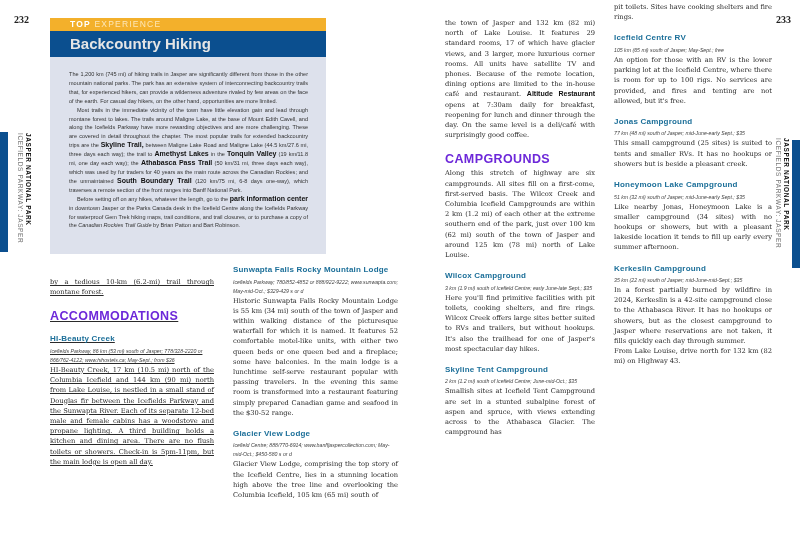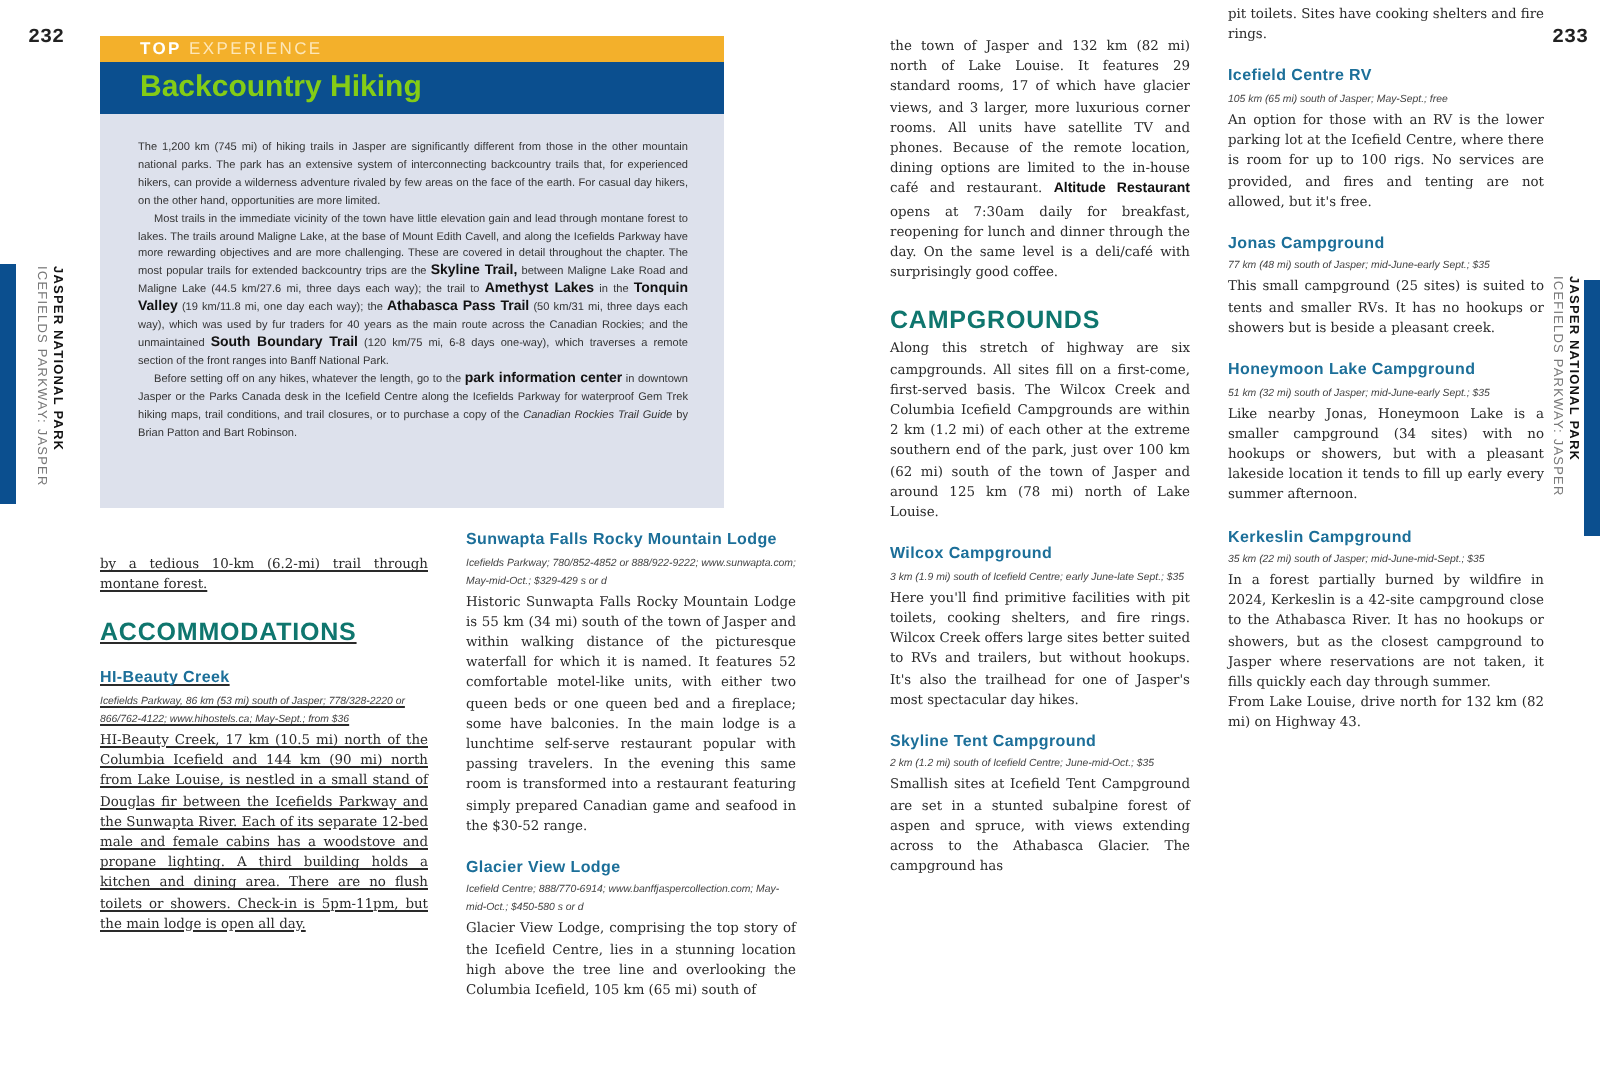--- a/index.html
+++ b/index.html
@@ -1,51 +1,51 @@
 <!DOCTYPE html>
 <html><head>
 <meta charset="utf-8">
 <style>
   html, body { margin:0; padding:0; }
   body { width:800px; height:546px; background:#ffffff; position:relative; overflow:hidden; color:#2a2a2a; }
 
-  .page-num { position:absolute; top:14px; font-family:Liberation Mono, monospace; font-weight:bold; font-size:10px; color:#222; }
+  .page-num { position:absolute; top:14px; font-family:Liberation Serif, serif; font-weight:bold; font-size:10px; color:#222; }
   .page-num.left { left:14px; }
   .page-num.right { left:776px; }
 
   
   .side-tab { position:absolute; width:8px; height:120px; background:#0b4f8f; top:132px; }
   .side-tab.left { left:0; }
   .side-tab.right { left:792px; top:140px; height:128px; }
   .side-text { position:absolute; writing-mode:vertical-rl; font-family:"Liberation Sans", sans-serif; font-size:6.5px; letter-spacing:0.6px; line-height:8px; white-space:nowrap; }
   .side-text .t1 { font-weight:bold; color:#111; display:block; }
   .side-text .t2 { color:#777; display:block; }
   .side-text.left { left:16px; top:133px; }
   .side-text.right { left:774px; top:138px; }
 
   
-  .feature { position:absolute; left:50px; top:18px; width:312px; height:236px; background:#dde1ec; }
+  .feature { position:absolute; left:50px; top:18px; width:276px; height:236px; background:#dde1ec; }
   .feature-kicker { height:13px; background:#f3b02b; padding-left:20px; font-family:"Liberation Sans", sans-serif; font-weight:bold; font-size:8.5px; letter-spacing:1.2px; line-height:13px; color:#fff; }
   .feature-kicker .k2 { font-weight:normal; color:#fde7b8; }
-  .feature-title { height:26px; background:#0b4f8f; padding-left:20px; font-family:"Liberation Sans", sans-serif; font-weight:bold; font-size:15px; line-height:26px; color:#84cc16; }
+  .feature-title { height:26px; background:#0b4f8f; padding-left:20px; font-family:"Liberation Sans", sans-serif; font-weight:bold; font-size:15px; line-height:26px; color:#e5e5e5; }
   .feature-body { padding:13px 18px 0 19px; font-family:"Liberation Sans", sans-serif; font-size:5.55px; line-height:8.9px; color:#333; text-align:justify; }
   .feature-body p { margin:0; }
   .feature-body p + p { text-indent:8px; }
   .feature-body b { font-size:7px; color:#111; }
   .feature-body i { font-style:italic; }
 
   
   .col { position:absolute; font-family:"DejaVu Serif", "Liberation Serif", serif; font-size:6.7px; line-height:10.2px; color:#2a2a2a; text-align:justify; }
   .col p { margin:0; }
   .col-1 { left:50px; top:277px; width:164px;text-decoration:underline; }
   .col-2 { left:233px; top:265px; width:165px; }
   .col-3 { left:445px; top:18px; width:150px; }
   .col-4 { left:602px; top:2px; width:158px;margin-left:12px; }
 
-  h2.section { margin:12px 0 2px 0; font-family:"Liberation Sans", sans-serif; font-weight:bold; font-size:12.5px; line-height:14px; color:#0f766e; letter-spacing:0.4px; }
+  h2.section { margin:12px 0 2px 0; font-family:"Liberation Sans", sans-serif; font-weight:bold; font-size:12.5px; line-height:14px; color:#6d28d9; letter-spacing:0.4px; }
   h3.listing { margin:11px 0 2px 0; font-family:"Liberation Sans", sans-serif; font-weight:bold; font-size:8px; line-height:10.5px; color:#1c6f99; letter-spacing:0.2px; text-align:left; }
   h3.listing.first { margin-top:0; }
   .meta { font-family:"Liberation Sans", sans-serif; font-style:italic; font-size:5.2px; line-height:9px; color:#444; text-align:left; }
   .col b.inline { font-family:"Liberation Sans", sans-serif; font-size:7px; color:#111; }
 </style>
 </head>
 <body>
 
 <div class="page-num left">232</div>
 <div class="page-num right">233</div>

